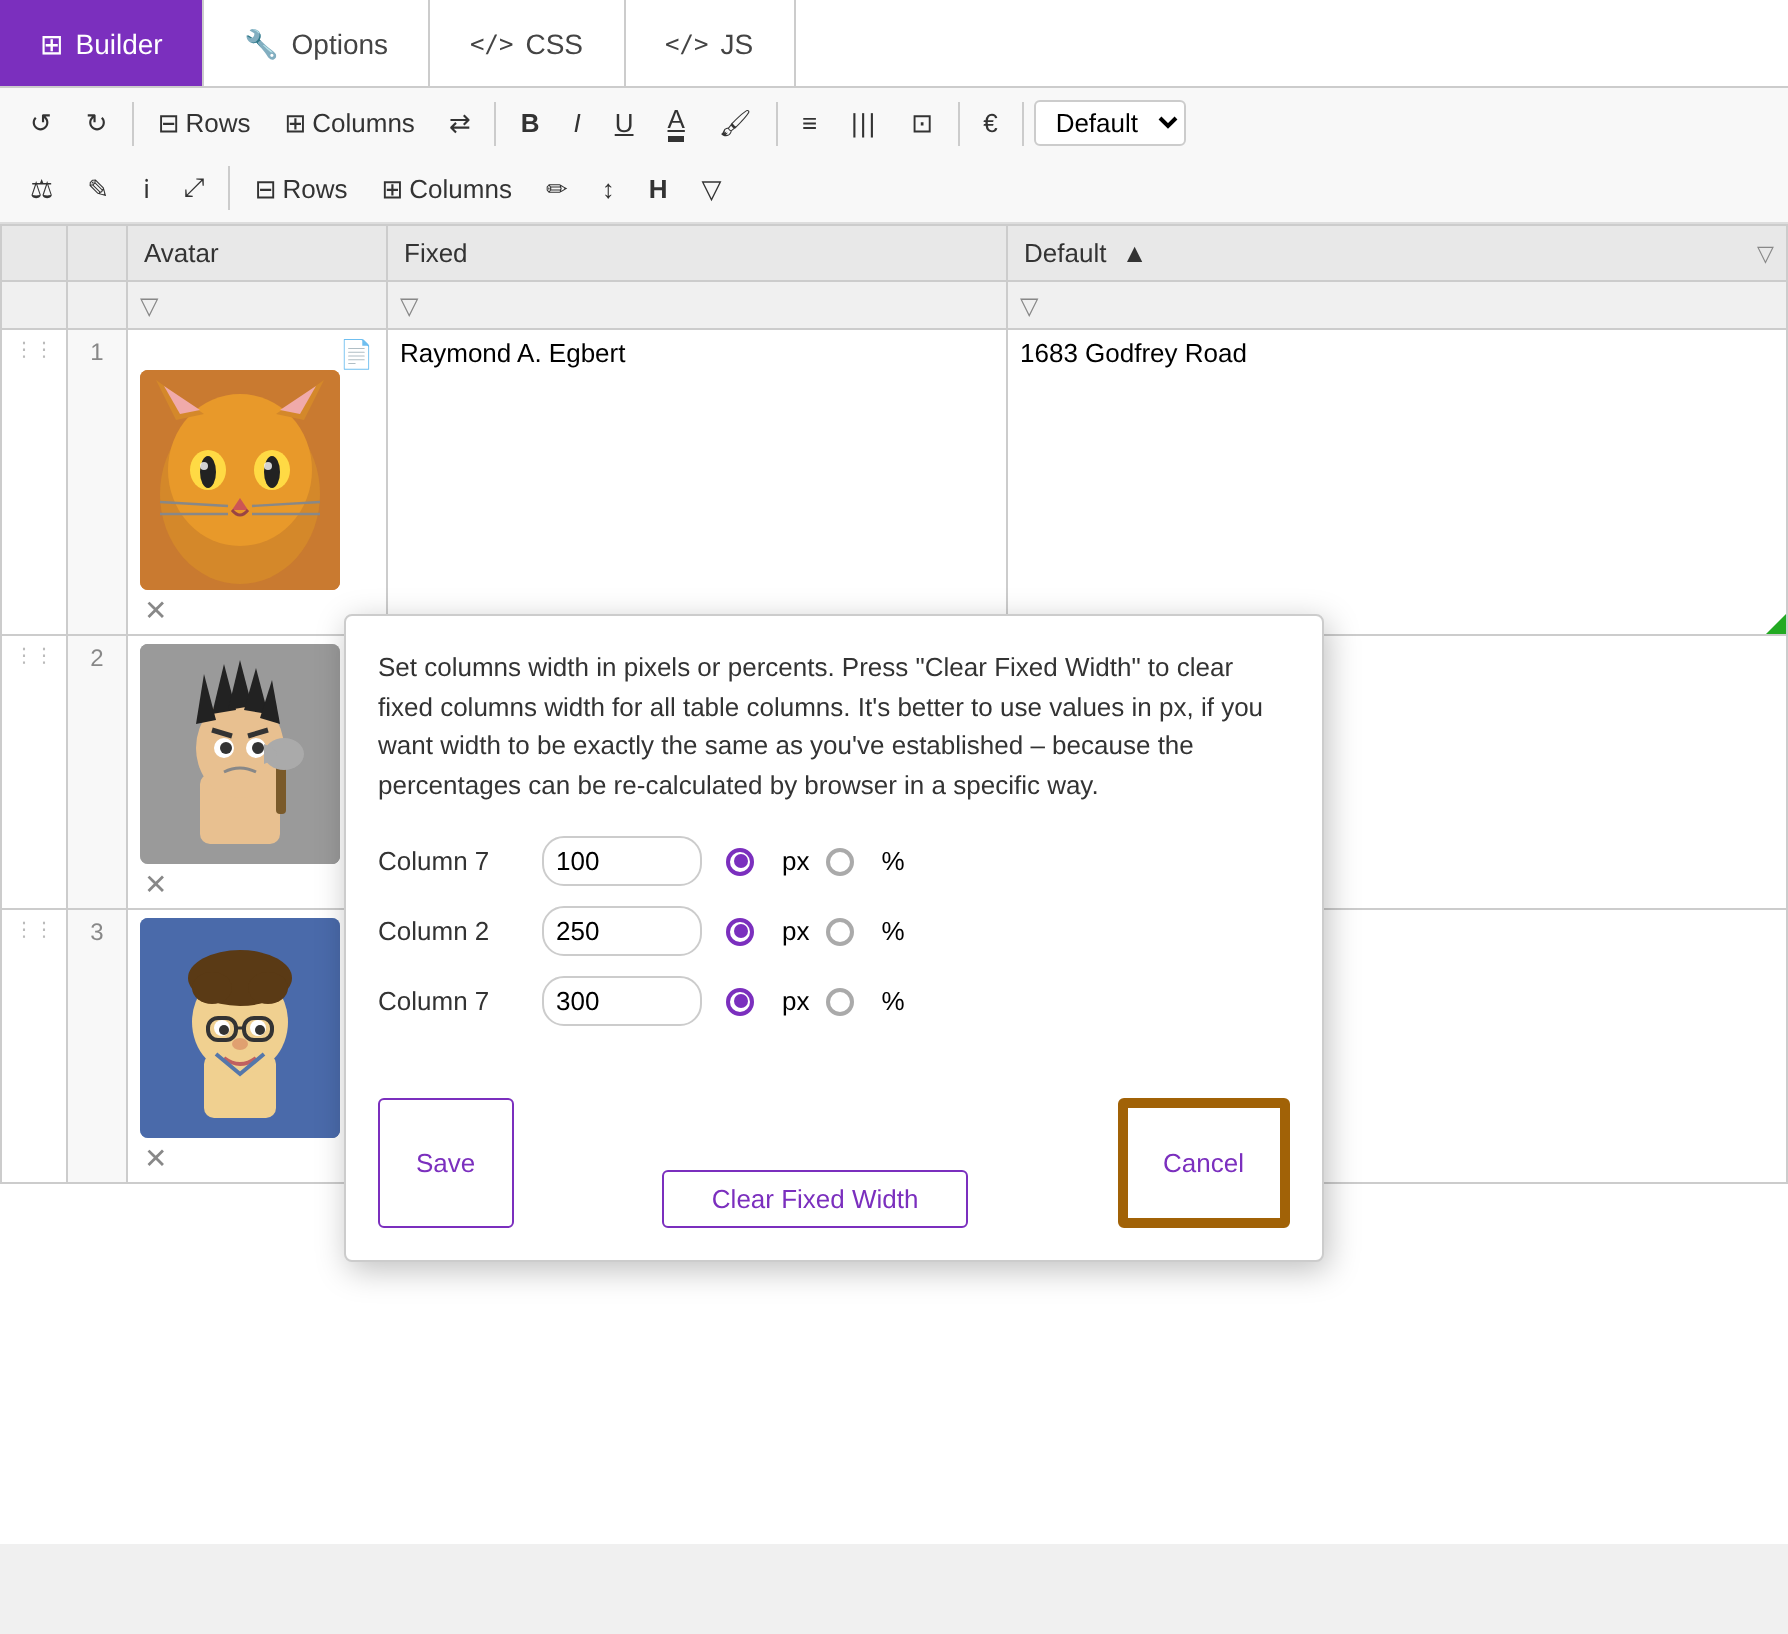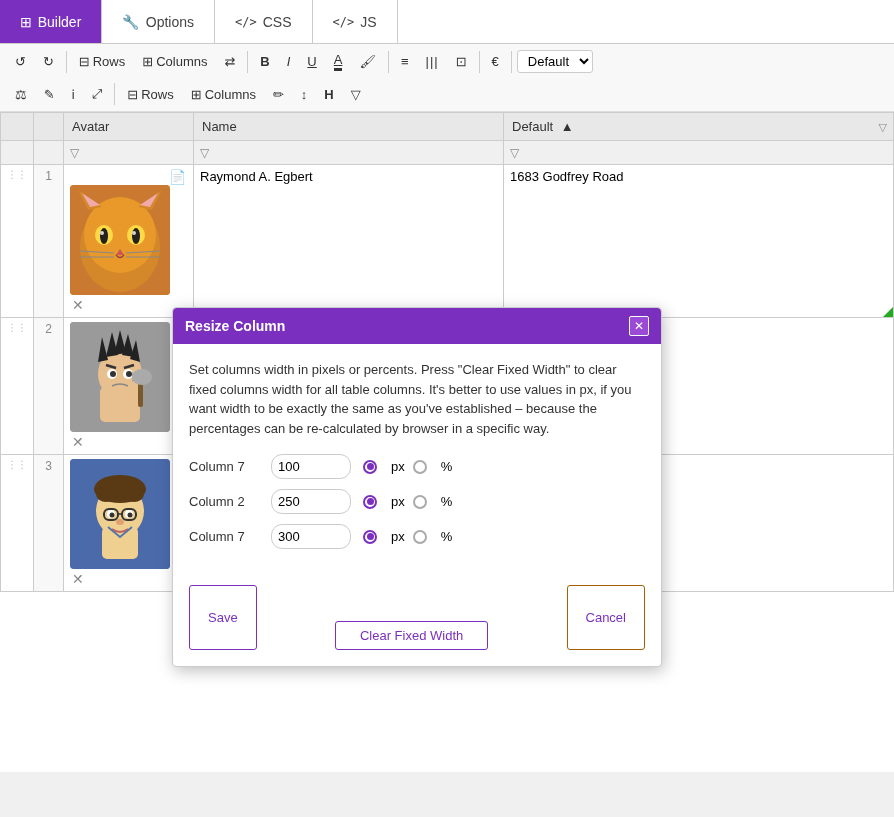--- a/index.html
+++ b/index.html
@@ -243,21 +243,21 @@
       border: 1px solid #7b2fbe;
       background: #fff;
       color: #7b2fbe;
       border-radius: 3px;
       cursor: pointer;
       font-size: 13px;
       margin-top: 36px;
     }
     .btn-cancel {
       padding: 6px 18px;
-      border: 1px solid #a16207;
+      border: 5px solid #a16207;
       background: #fff;
       color: #7b2fbe;
       border-radius: 3px;
       cursor: pointer;
       font-size: 13px;
     }
 
     .resize-indicator {
       position: absolute; bottom: 0; right: 0;
       width: 0; height: 0;
@@ -346,21 +346,21 @@
 <div class="table-container" style="position:relative; height: 660px;">
   <table class="data-table">
     <thead>
       <tr>
         <th style="width:30px"></th>
         <th style="width:30px"></th>
         <th style="width:130px">
           <span>Avatar</span>
         </th>
         <th style="width:310px">
-          <span>Name</span>
+          <span>Fixed</span>
         </th>
         <th>
           <span>Default</span>
           <span style="margin-left:4px">▲</span>
           <span class="filter-icon">▽</span>
         </th>
       </tr>
 
       <tr class="filter-row">
         <td></td>
@@ -504,24 +504,20 @@
           </div>
         </td>
         <td class="name-cell"></td>
         <td class="address-cell"></td>
       </tr>
     </tbody>
   </table>
 
   <div class="modal-overlay">
     <div class="modal">
-      <div class="modal-header">
-        <span>Resize Column</span>
-        <button class="modal-close">✕</button>
-      </div>
       <div class="modal-body">
         <p class="modal-description">Set columns width in pixels or percents. Press "Clear Fixed Width" to clear fixed columns width for all table columns. It's better to use values in px, if you want width to be exactly the same as you've established – because the percentages can be re-calculated by browser in a specific way.</p>
 
         <div class="column-row">
           <span class="col-label">Column 7</span>
           <input class="col-input" type="text" value="100" style="">
           <div class="radio-group">
             <label class="radio-option">
               <span class="radio-btn checked"></span>
               <span>px</span>

